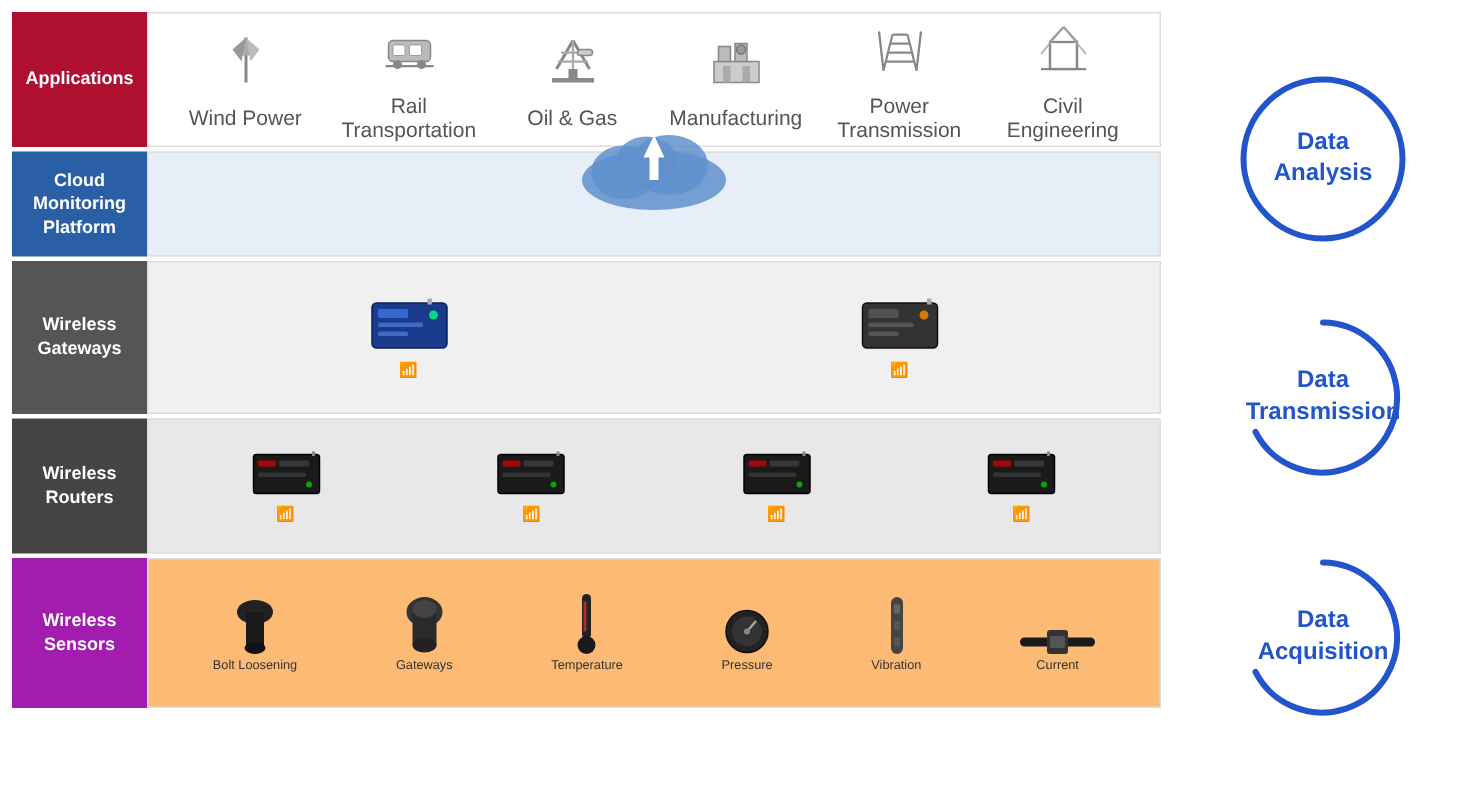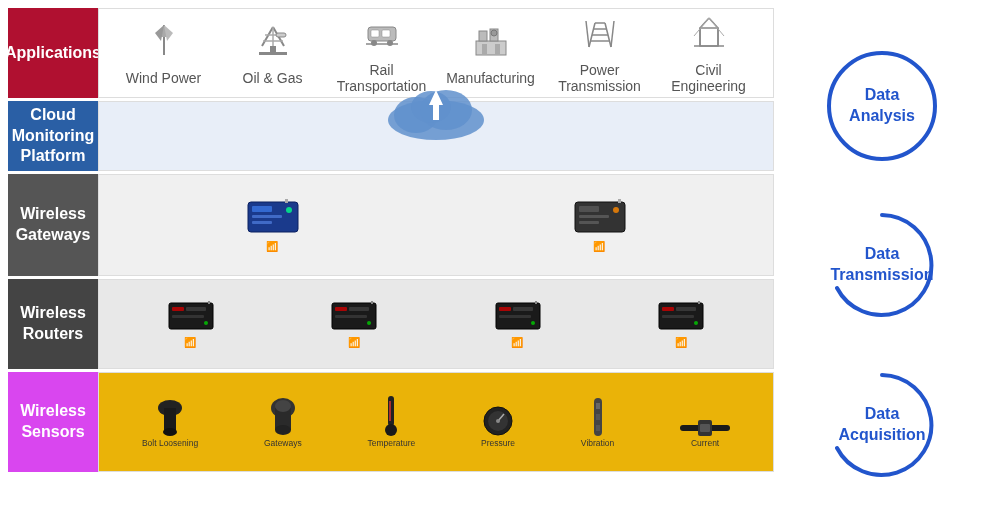--- a/index.html
+++ b/index.html
@@ -38,47 +38,47 @@
     }
 
     .row-label {
       width: 90px;
       min-width: 90px;
       display: flex;
       align-items: center;
       justify-content: center;
       padding: 6px;
       font-weight: bold;
-      font-size: 16px;
+      font-size: 12px;
       color: #fff;
       text-align: center;
       line-height: 1.3;
     }
 
     .row-label.applications { background: #b01030; }
     .row-label.cloud { background: #2a5fa5; }
     .row-label.gateways { background: #555; }
     .row-label.routers { background: #444; }
-    .row-label.sensors { background: #d946ef; align-items: center; }
+    .row-label.sensors { background: #a21caf; align-items: center; }
 
     .row-content {
       flex: 1;
       display: flex;
       align-items: center;
       justify-content: space-around;
       padding: 6px 10px;
       border: 1px solid #ddd;
       position: relative;
     }
 
     .row-content.applications-bg { background: #fff; }
     .row-content.cloud-bg { background: #e8eef8; }
     .row-content.gateways-bg { background: #f0f0f0; }
     .row-content.routers-bg { background: #e8e8e8; }
-    .row-content.sensors-bg { background: #eab308; }
+    .row-content.sensors-bg { background: #fdba74; }
 
     
     .app-item {
       display: flex;
       flex-direction: column;
       align-items: center;
       font-size: 14px;
       color: #555;
       width: 80px;
       text-align: center;
@@ -173,20 +173,34 @@
       <div class="app-item">
         <div class="app-icon">
           <svg width="38" height="38" viewBox="0 0 38 38">
             <line x1="19" y1="4" x2="19" y2="34" stroke="#888" stroke-width="2"></line>
             <polygon points="19,4 14,16 24,16" fill="#aaa"></polygon>
             <polygon points="19,4 28,12 22,20" fill="#bbb"></polygon>
             <polygon points="19,4 10,12 16,20" fill="#999"></polygon>
           </svg>
         </div>
         <span>Wind Power</span>
+      </div>
+
+      <div class="app-item">
+        <div class="app-icon">
+          <svg width="38" height="38" viewBox="0 0 38 38">
+            <rect x="5" y="14" width="28" height="14" rx="3" fill="#bbb" stroke="#888" stroke-width="1"></rect>
+            <rect x="8" y="17" width="8" height="7" rx="1" fill="#fff" stroke="#888" stroke-width="0.5"></rect>
+            <rect x="19" y="17" width="8" height="7" rx="1" fill="#fff" stroke="#888" stroke-width="0.5"></rect>
+            <circle cx="11" cy="30" r="3" fill="#888"></circle>
+            <circle cx="27" cy="30" r="3" fill="#888"></circle>
+            <line x1="3" y1="31" x2="35" y2="31" stroke="#888" stroke-width="1.5"></line>
+          </svg>
+        </div>
+        <span>Rail Transportation</span>
       </div>
 
       <div class="app-item">
         <div class="app-icon">
           <svg width="38" height="38" viewBox="0 0 38 38">
             <rect x="16" y="25" width="6" height="8" fill="#888"></rect>
             <line x1="19" y1="6" x2="8" y2="25" stroke="#888" stroke-width="2"></line>
             <line x1="19" y1="6" x2="30" y2="25" stroke="#888" stroke-width="2"></line>
             <line x1="19" y1="6" x2="19" y2="25" stroke="#aaa" stroke-width="1.5"></line>
             <line x1="11" y1="14" x2="27" y2="14" stroke="#aaa" stroke-width="1.5"></line>
@@ -194,34 +208,20 @@
             <rect x="5" y="31" width="28" height="3" fill="#888"></rect>
             <rect x="22" y="12" width="10" height="4" rx="2" fill="#ccc" stroke="#888" stroke-width="1"></rect>
           </svg>
         </div>
         <span>Oil &amp; Gas</span>
       </div>
 
       <div class="app-item">
         <div class="app-icon">
           <svg width="38" height="38" viewBox="0 0 38 38">
-            <rect x="5" y="14" width="28" height="14" rx="3" fill="#bbb" stroke="#888" stroke-width="1"></rect>
-            <rect x="8" y="17" width="8" height="7" rx="1" fill="#fff" stroke="#888" stroke-width="0.5"></rect>
-            <rect x="19" y="17" width="8" height="7" rx="1" fill="#fff" stroke="#888" stroke-width="0.5"></rect>
-            <circle cx="11" cy="30" r="3" fill="#888"></circle>
-            <circle cx="27" cy="30" r="3" fill="#888"></circle>
-            <line x1="3" y1="31" x2="35" y2="31" stroke="#888" stroke-width="1.5"></line>
-          </svg>
-        </div>
-        <span>Rail Transportation</span>
-      </div>
-
-      <div class="app-item">
-        <div class="app-icon">
-          <svg width="38" height="38" viewBox="0 0 38 38">
             <rect x="4" y="20" width="30" height="14" fill="#ccc" stroke="#888" stroke-width="1"></rect>
             <rect x="7" y="10" width="8" height="10" fill="#bbb" stroke="#888" stroke-width="1"></rect>
             <rect x="18" y="8" width="8" height="12" fill="#bbb" stroke="#888" stroke-width="1"></rect>
             <rect x="10" y="23" width="5" height="11" fill="#aaa"></rect>
             <rect x="23" y="23" width="5" height="11" fill="#aaa"></rect>
             <circle cx="22" cy="12" r="3" fill="#999" stroke="#777" stroke-width="1"></circle>
           </svg>
         </div>
         <span>Manufacturing</span>
       </div>

